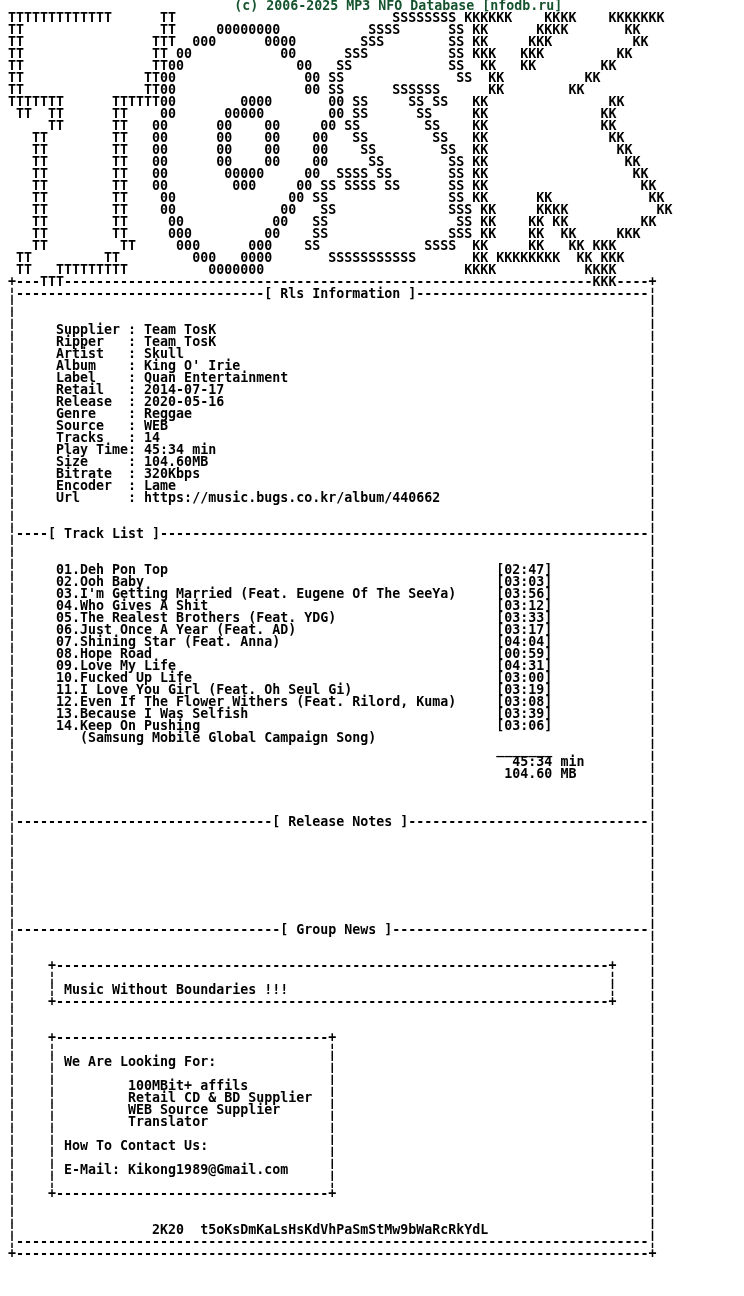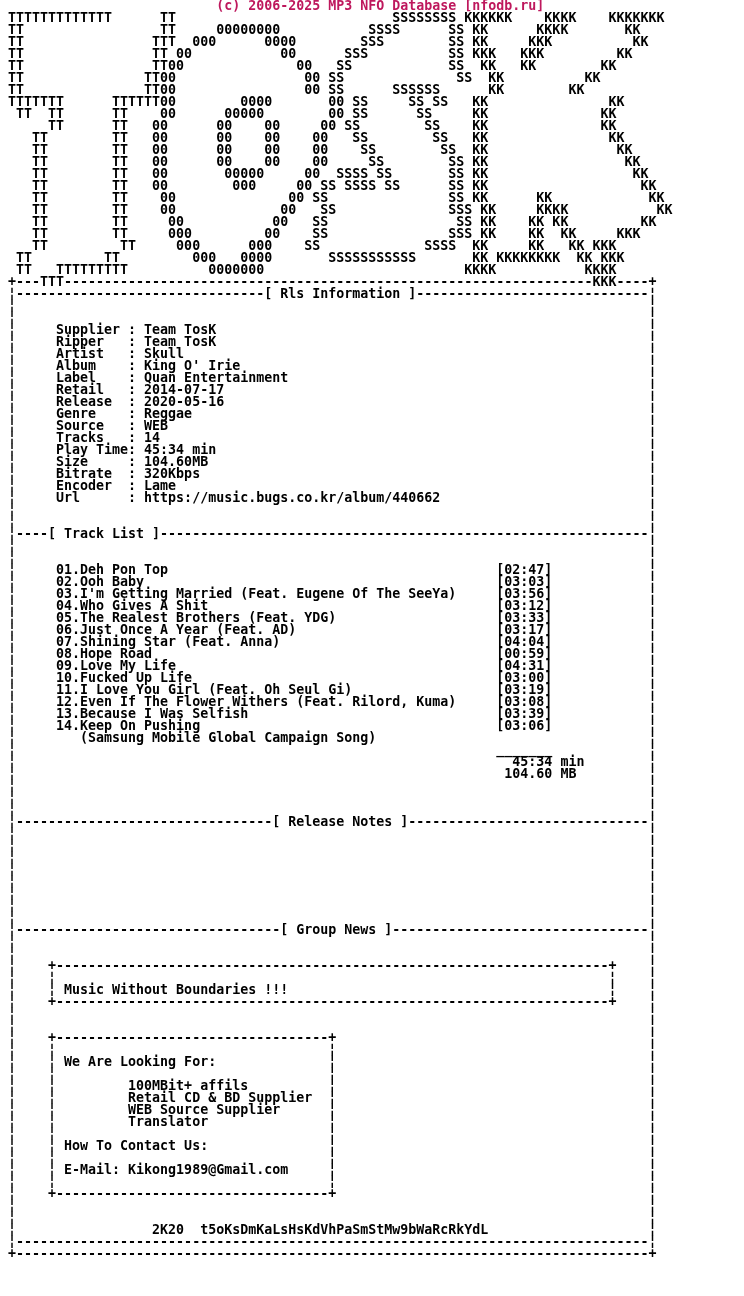--- a/index.html
+++ b/index.html
@@ -15,21 +15,21 @@
   }
   .nfo pre{
     margin:0;padding:0;
     font-family:inherit;
     font-size:13.3px;
     line-height:12px;
     letter-spacing:0;
     white-space:pre;
     color:#000000;
   }
-  pre.nfo-copyright{color:#be185d;}
+  pre.nfo-copyright{color:#14532d;padding-left:18px;}
 </style>
 </head>
 <body>
 
 <div class="nfo">
   <pre class="nfo-copyright" id="nfo-copyright">                           (c) 2006-2025 MP3 NFO Database [nfodb.ru]</pre>
   <pre id="nfo-body"> TTTTTTTTTTTTT      TT                           SSSSSSSS KKKKKK    KKKK    KKKKKKK
  TT                 TT     00000000           SSSS      SS KK      KKKK       KK
  TT                TTT  000      0000        SSS        SS KK     KKK          KK
  TT                TT 00           00      SSS          SS KKK   KKK         KK

